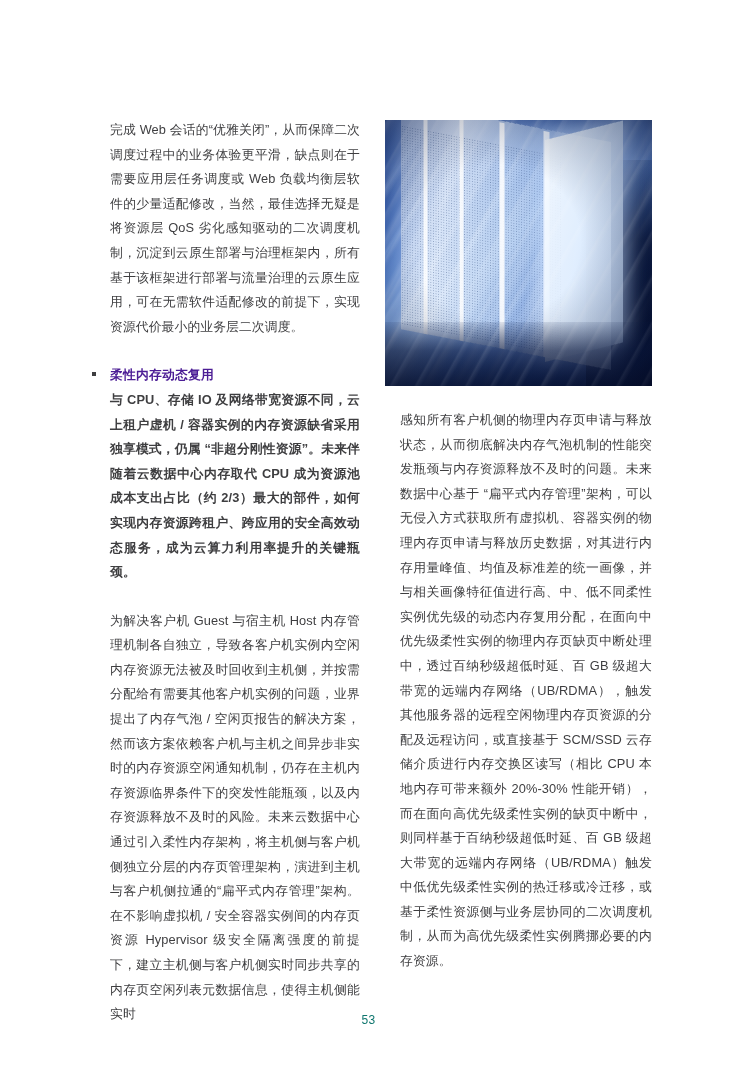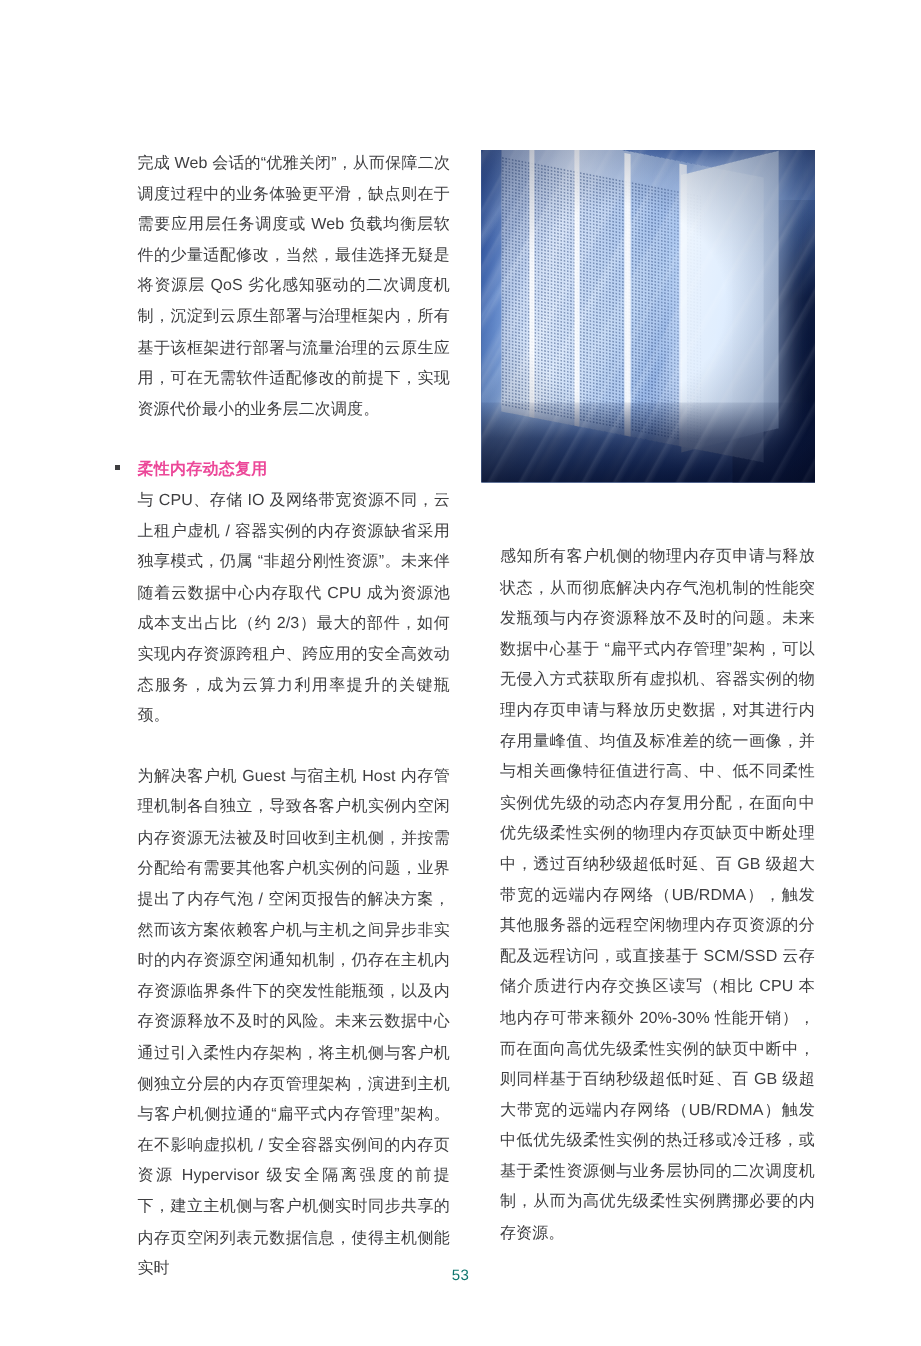--- a/index.html
+++ b/index.html
@@ -26,21 +26,21 @@
     position: absolute;
     box-sizing: border-box;
   }
   .col-left {
     left: 110px;
     top: 118px;
     width: 250px;
   }
   .col-right {
     left: 400px;
-    top: 433px;
+    top: 408px;
     width: 252px;
   }
 
   
   .para {
     font-size: 12.8px;
     line-height: 24.6px;
     color: #3e3e40;
     text-align: justify;
     text-justify: inter-ideograph;
@@ -60,21 +60,21 @@
     position: absolute;
     left: -18px;
     top: 9px;
     width: 3.5px;
     height: 3.5px;
     background: #3e3e40;
   }
   .sub-heading {
     font-size: 12.8px;
     line-height: 24.6px;
-    color: #ec4899;
+    color: #4c1d95;
     font-weight: bold;
     margin: 0;
     letter-spacing: 0.2px;
   }
 
   
   .figure {
     position: absolute;
     left: 385px;
     top: 120px;
@@ -259,21 +259,21 @@
 
   <div class="col col-left">
 
     <p class="para">完成 Web 会话的“优雅关闭”，从而保障二次调度过程中的业务体验更平滑，缺点则在于需要应用层任务调度或 Web 负载均衡层软件的少量适配修改，当然，最佳选择无疑是将资源层 QoS 劣化感知驱动的二次调度机制，沉淀到云原生部署与治理框架内，所有基于该框架进行部署与流量治理的云原生应用，可在无需软件适配修改的前提下，实现资源代价最小的业务层二次调度。</p>
 
     <div class="bullet-block">
       <span class="bullet-dot"></span>
       <h3 class="sub-heading">柔性内存动态复用</h3>
     </div>
 
-    <p class="para" style="margin-top:0;">与 CPU、存储 IO 及网络带宽资源不同，云上租户虚机 / 容器实例的内存资源缺省采用独享模式，仍属 “非超分刚性资源”。未来伴随着云数据中心内存取代 CPU 成为资源池成本支出占比（约 2/3）最大的部件，如何实现内存资源跨租户、跨应用的安全高效动态服务，成为云算力利用率提升的关键瓶颈。</p>
+    <p class="para" style="margin-top:0;font-weight:bold;">与 CPU、存储 IO 及网络带宽资源不同，云上租户虚机 / 容器实例的内存资源缺省采用独享模式，仍属 “非超分刚性资源”。未来伴随着云数据中心内存取代 CPU 成为资源池成本支出占比（约 2/3）最大的部件，如何实现内存资源跨租户、跨应用的安全高效动态服务，成为云算力利用率提升的关键瓶颈。</p>
 
     <p class="para">为解决客户机 Guest 与宿主机 Host 内存管理机制各自独立，导致各客户机实例内空闲内存资源无法被及时回收到主机侧，并按需分配给有需要其他客户机实例的问题，业界提出了内存气泡 / 空闲页报告的解决方案，然而该方案依赖客户机与主机之间异步非实时的内存资源空闲通知机制，仍存在主机内存资源临界条件下的突发性能瓶颈，以及内存资源释放不及时的风险。未来云数据中心通过引入柔性内存架构，将主机侧与客户机侧独立分层的内存页管理架构，演进到主机与客户机侧拉通的“扁平式内存管理”架构。在不影响虚拟机 / 安全容器实例间的内存页资源 Hypervisor 级安全隔离强度的前提下，建立主机侧与客户机侧实时同步共享的内存页空闲列表元数据信息，使得主机侧能实时</p>
   </div>
 
   <div class="col col-right">
     <p class="para">感知所有客户机侧的物理内存页申请与释放状态，从而彻底解决内存气泡机制的性能突发瓶颈与内存资源释放不及时的问题。未来数据中心基于 “扁平式内存管理”架构，可以无侵入方式获取所有虚拟机、容器实例的物理内存页申请与释放历史数据，对其进行内存用量峰值、均值及标准差的统一画像，并与相关画像特征值进行高、中、低不同柔性实例优先级的动态内存复用分配，在面向中优先级柔性实例的物理内存页缺页中断处理中，透过百纳秒级超低时延、百 GB 级超大带宽的远端内存网络（UB/RDMA），触发其他服务器的远程空闲物理内存页资源的分配及远程访问，或直接基于 SCM/SSD 云存储介质进行内存交换区读写（相比 CPU 本地内存可带来额外 20%-30% 性能开销），而在面向高优先级柔性实例的缺页中断中，则同样基于百纳秒级超低时延、百 GB 级超大带宽的远端内存网络（UB/RDMA）触发中低优先级柔性实例的热迁移或冷迁移，或基于柔性资源侧与业务层协同的二次调度机制，从而为高优先级柔性实例腾挪必要的内存资源。</p>
   </div>
 
   <div class="page-number">53</div>
 

